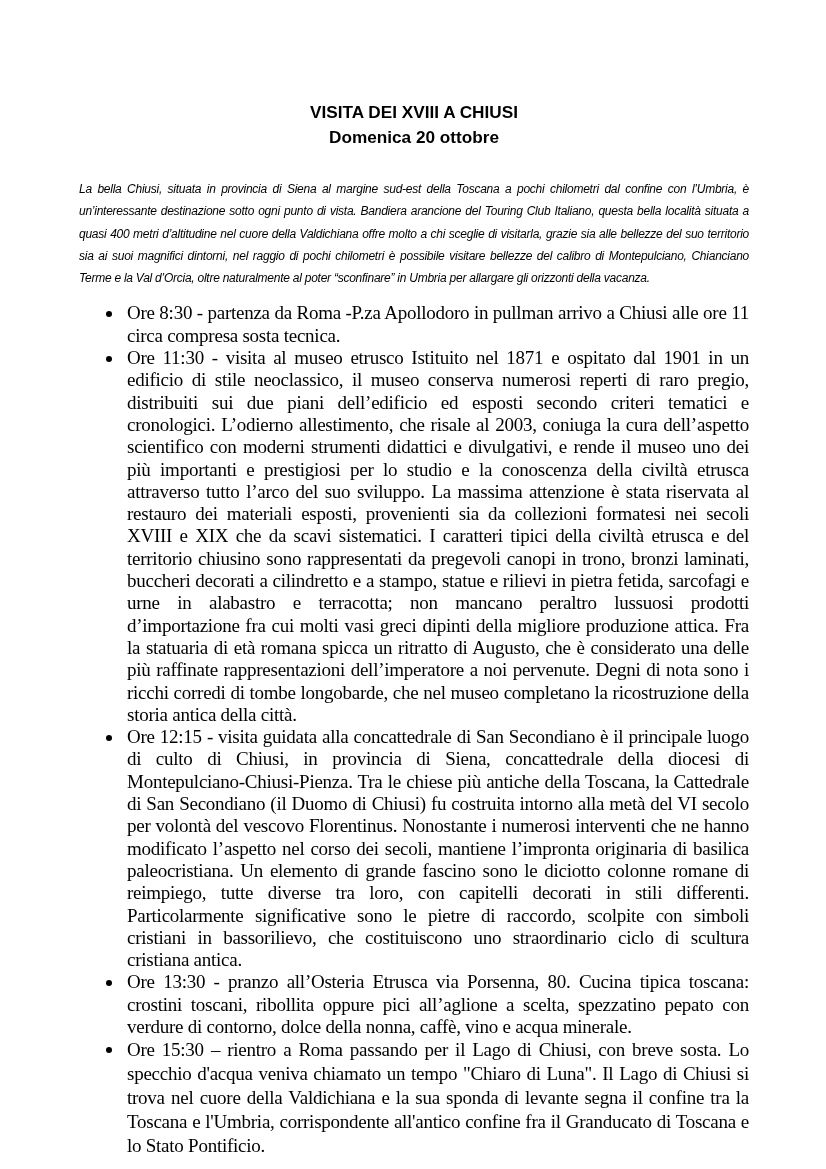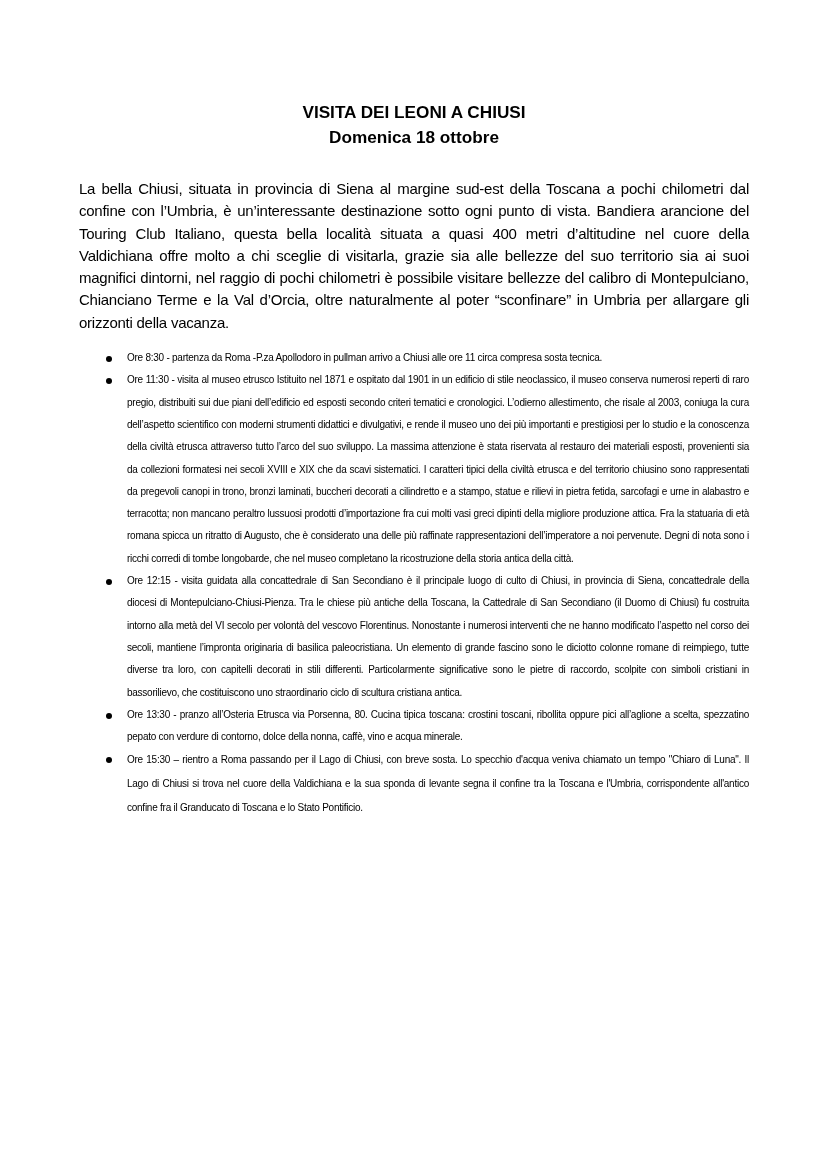--- a/index.html
+++ b/index.html
@@ -25,59 +25,61 @@
       text-align: center;
       font-weight: bold;
       font-size: 17.2px;
       line-height: 25px;
       margin: 0 0 28px 0;
     }
     .title-block div {
       margin: 0;
     }
     .intro {
-      font-size: 15px;
+      font-size: 12px;
       line-height: 22.3px;
       text-align: justify;
       margin: 0 0 13px 0;
       letter-spacing: -0.25px;
+      font-style: italic;
     }
     ul.schedule {
       list-style: none;
       margin: 0;
       padding: 0;
     }
     ul.schedule li {
       position: relative;
       padding-left: 48px;
-      font-size: 10px;
+      font-size: 19px;
       line-height: 22.3px;
       text-align: justify;
       letter-spacing: -0.25px;
+      font-family: Liberation Serif, serif;
     }
     ul.schedule li .bullet {
       position: absolute;
       left: 27px;
       top: 9px;
       width: 6px;
       height: 6px;
       border-radius: 50%;
       background: #000000;
     }
     ul.schedule li.last {
       line-height: 24px;
     }
   </style>
 </head>
 <body>
 
 <div class="page">
   <div class="title-block">
-    <div>VISITA DEI LEONI A CHIUSI</div>
-    <div>Domenica 18 ottobre</div>
+    <div>VISITA DEI XVIII A CHIUSI</div>
+    <div>Domenica 20 ottobre</div>
   </div>
 
   <p class="intro">La bella Chiusi, situata in provincia di Siena al margine sud-est della Toscana a pochi chilometri dal confine con l’Umbria, è un’interessante destinazione sotto ogni punto di vista. Bandiera arancione del Touring Club Italiano, questa bella località situata a quasi 400 metri d’altitudine nel cuore della Valdichiana offre molto a chi sceglie di visitarla, grazie sia alle bellezze del suo territorio sia ai suoi magnifici dintorni, nel raggio di pochi chilometri è possibile visitare bellezze del calibro di Montepulciano, Chianciano Terme e la Val d’Orcia, oltre naturalmente al poter “sconfinare” in Umbria per allargare gli orizzonti della vacanza.</p>
 
   <ul class="schedule">
     <li>
       <span class="bullet"></span>
       <span>Ore 8:30 - partenza da Roma -P.za Apollodoro in pullman arrivo a Chiusi alle ore 11 circa compresa sosta tecnica.</span>
     </li>
     <li>

